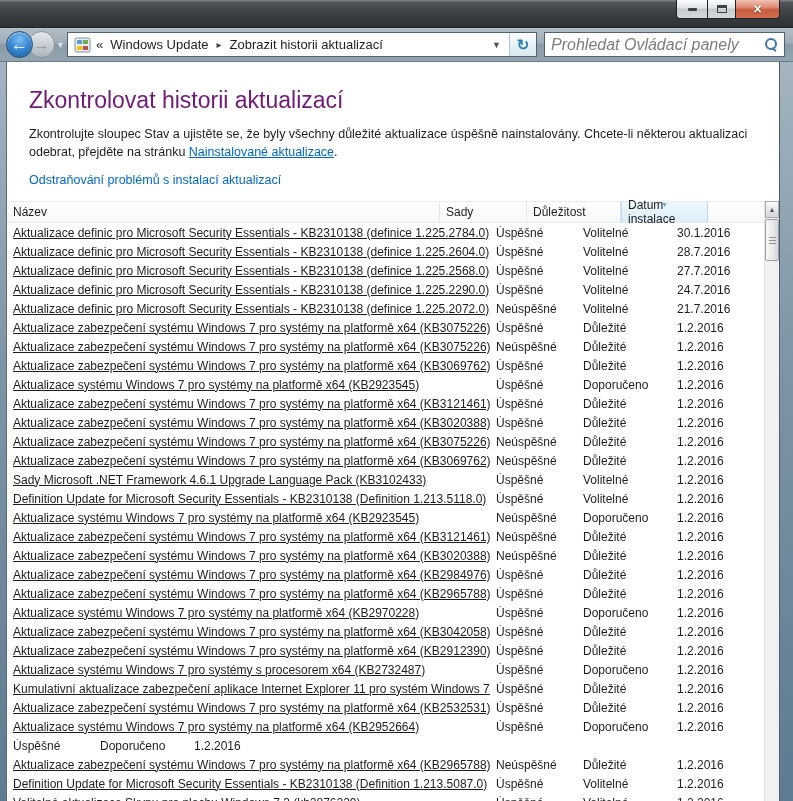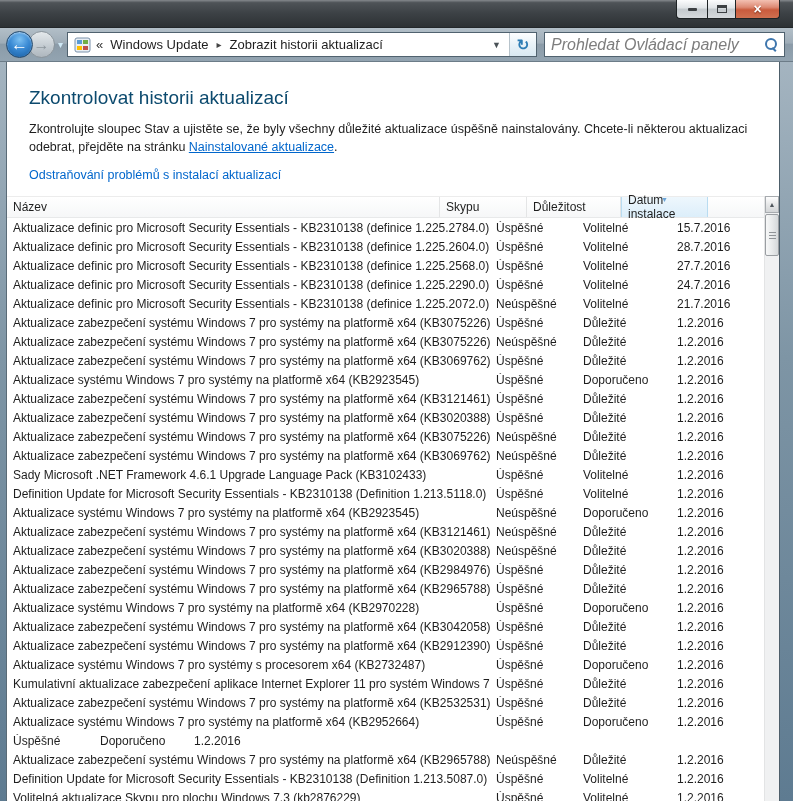--- a/index.html
+++ b/index.html
@@ -52,41 +52,41 @@
   .mag-icon::after { content:""; position:absolute; left:9px; top:9px; width:5px; height:2px;
     background:#3e76ad; transform:rotate(45deg); transform-origin:0 0; }
 
   
   .main { flex:1; display:flex; min-height:0; }
   .frame-strip { background:linear-gradient(180deg,#a4b4c0 0,#7e95a5 40%,#5e7b91 100%); flex:0 0 auto; }
   .frame-left { width:7px; border-right:1px solid #5a6b77; }
   .frame-right { width:14px; border-left:1px solid #4d5e6a; }
   .content { flex:1; background:#fff; overflow:hidden; display:flex; flex-direction:column; }
 
-  .page-title { margin:25px 0 0 22px; font-size:19px; font-weight:normal; color:#0c4a6e; }
+  .page-title { margin:25px 0 0 22px; font-size:23px; font-weight:normal; color:#701a75; }
   .page-desc { margin:11px 22px 0 22px; width:742px; font-size:12.5px; line-height:18px; color:#1e1e1e; }
   .inline-link { color:#0066cc; text-decoration:underline; cursor:pointer; }
   .trouble-link { margin:12px 0 0 22px; font-size:12.5px; color:#0066cc; cursor:pointer; width:fit-content;text-align:right; }
 
   
   .table-wrap { margin-top:14px; flex:1; display:flex; min-height:0; }
   .grid { flex:1; display:flex; flex-direction:column; min-width:0; border-top:1px solid #ececec; }
   .thead { display:flex; height:21px; flex:0 0 auto; background:linear-gradient(180deg,#ffffff 0,#f6f7f8 100%);
     border-bottom:1px solid #e8e9ea; font-size:12px; color:#1e1e1e; }
   .th { display:flex; align-items:center; padding-left:6px; border-right:1px solid #e4e5e6; position:relative; }
   .th-name { width:433px; }
   .th-status { width:87px; }
   .th-importance { width:94px; }
   .th-date { width:87px; background:linear-gradient(180deg,#eef7fd 0,#dceefa 100%);
     border-left:1px solid #b9dcf1; border-right:1px solid #b9dcf1; }
   .sort-glyph { position:absolute; top:-2px; left:50%; transform:translateX(-50%); color:#6aa4d8; font-size:8px; }
   .tbody { flex:1; overflow:hidden; }
   .trow { display:flex; height:19px; align-items:center; font-size:12px; color:#1e1e1e; white-space:nowrap; }
   .td { overflow:hidden; padding-left:6px; flex:0 0 auto; }
-  .td-name { width:483px; }
+  .td-name { width:483px;text-decoration:underline; }
   .td-status { width:87px; }
   .td-importance { width:94px; }
   .td-date { width:87px; }
 
   
   .vscroll { width:15px; flex:0 0 auto; background:#f0f1f2; border-left:1px solid #e3e4e5; display:flex; flex-direction:column; }
   .scroll-btn { height:17px; flex:0 0 auto; border:1px solid #a7abaf;
     background:linear-gradient(180deg,#fefefe 0,#e6e7e8 50%,#d3d5d7 100%);
     display:flex; align-items:center; justify-content:center; color:#4f565c; font-size:7px; }
   .scroll-thumb { height:42px; margin-top:1px; flex:0 0 auto; border:1px solid #9a9ea2; border-radius:2px;
@@ -156,36 +156,36 @@
       <p class="page-desc"><span>Zkontrolujte sloupec Stav a ujistěte se, že byly všechny důležité aktualizace úspěšně nainstalovány. Chcete-li některou aktualizaci odebrat, přejděte na stránku </span><span class="inline-link">Nainstalované aktualizace</span><span>.</span></p>
       <div class="trouble-link">Odstraňování problémů s instalací aktualizací</div>
 
       <div class="table-wrap">
         <div class="grid">
           <div class="thead">
             <div class="th th-name">
               <span>Název</span>
             </div>
             <div class="th th-status">
-              <span>Skypu</span>
+              <span>Sady</span>
             </div>
             <div class="th th-importance">
               <span>Důležitost</span>
             </div>
             <div class="th th-date">
               <span class="sort-glyph">▾</span>
               <span>Datum instalace</span>
             </div>
           </div>
           <div class="tbody">
               <div class="trow">
                 <div class="td td-name">Aktualizace definic pro Microsoft Security Essentials - KB2310138 (definice 1.225.2784.0)</div>
                 <div class="td td-status">Úspěšné</div>
                 <div class="td td-importance">Volitelné</div>
-                <div class="td td-date">15.7.2016</div>
+                <div class="td td-date">30.1.2016</div>
               </div>
               <div class="trow">
                 <div class="td td-name">Aktualizace definic pro Microsoft Security Essentials - KB2310138 (definice 1.225.2604.0)</div>
                 <div class="td td-status">Úspěšné</div>
                 <div class="td td-importance">Volitelné</div>
                 <div class="td td-date">28.7.2016</div>
               </div>
               <div class="trow">
                 <div class="td td-name">Aktualizace definic pro Microsoft Security Essentials - KB2310138 (definice 1.225.2568.0)</div>
                 <div class="td td-status">Úspěšné</div>

